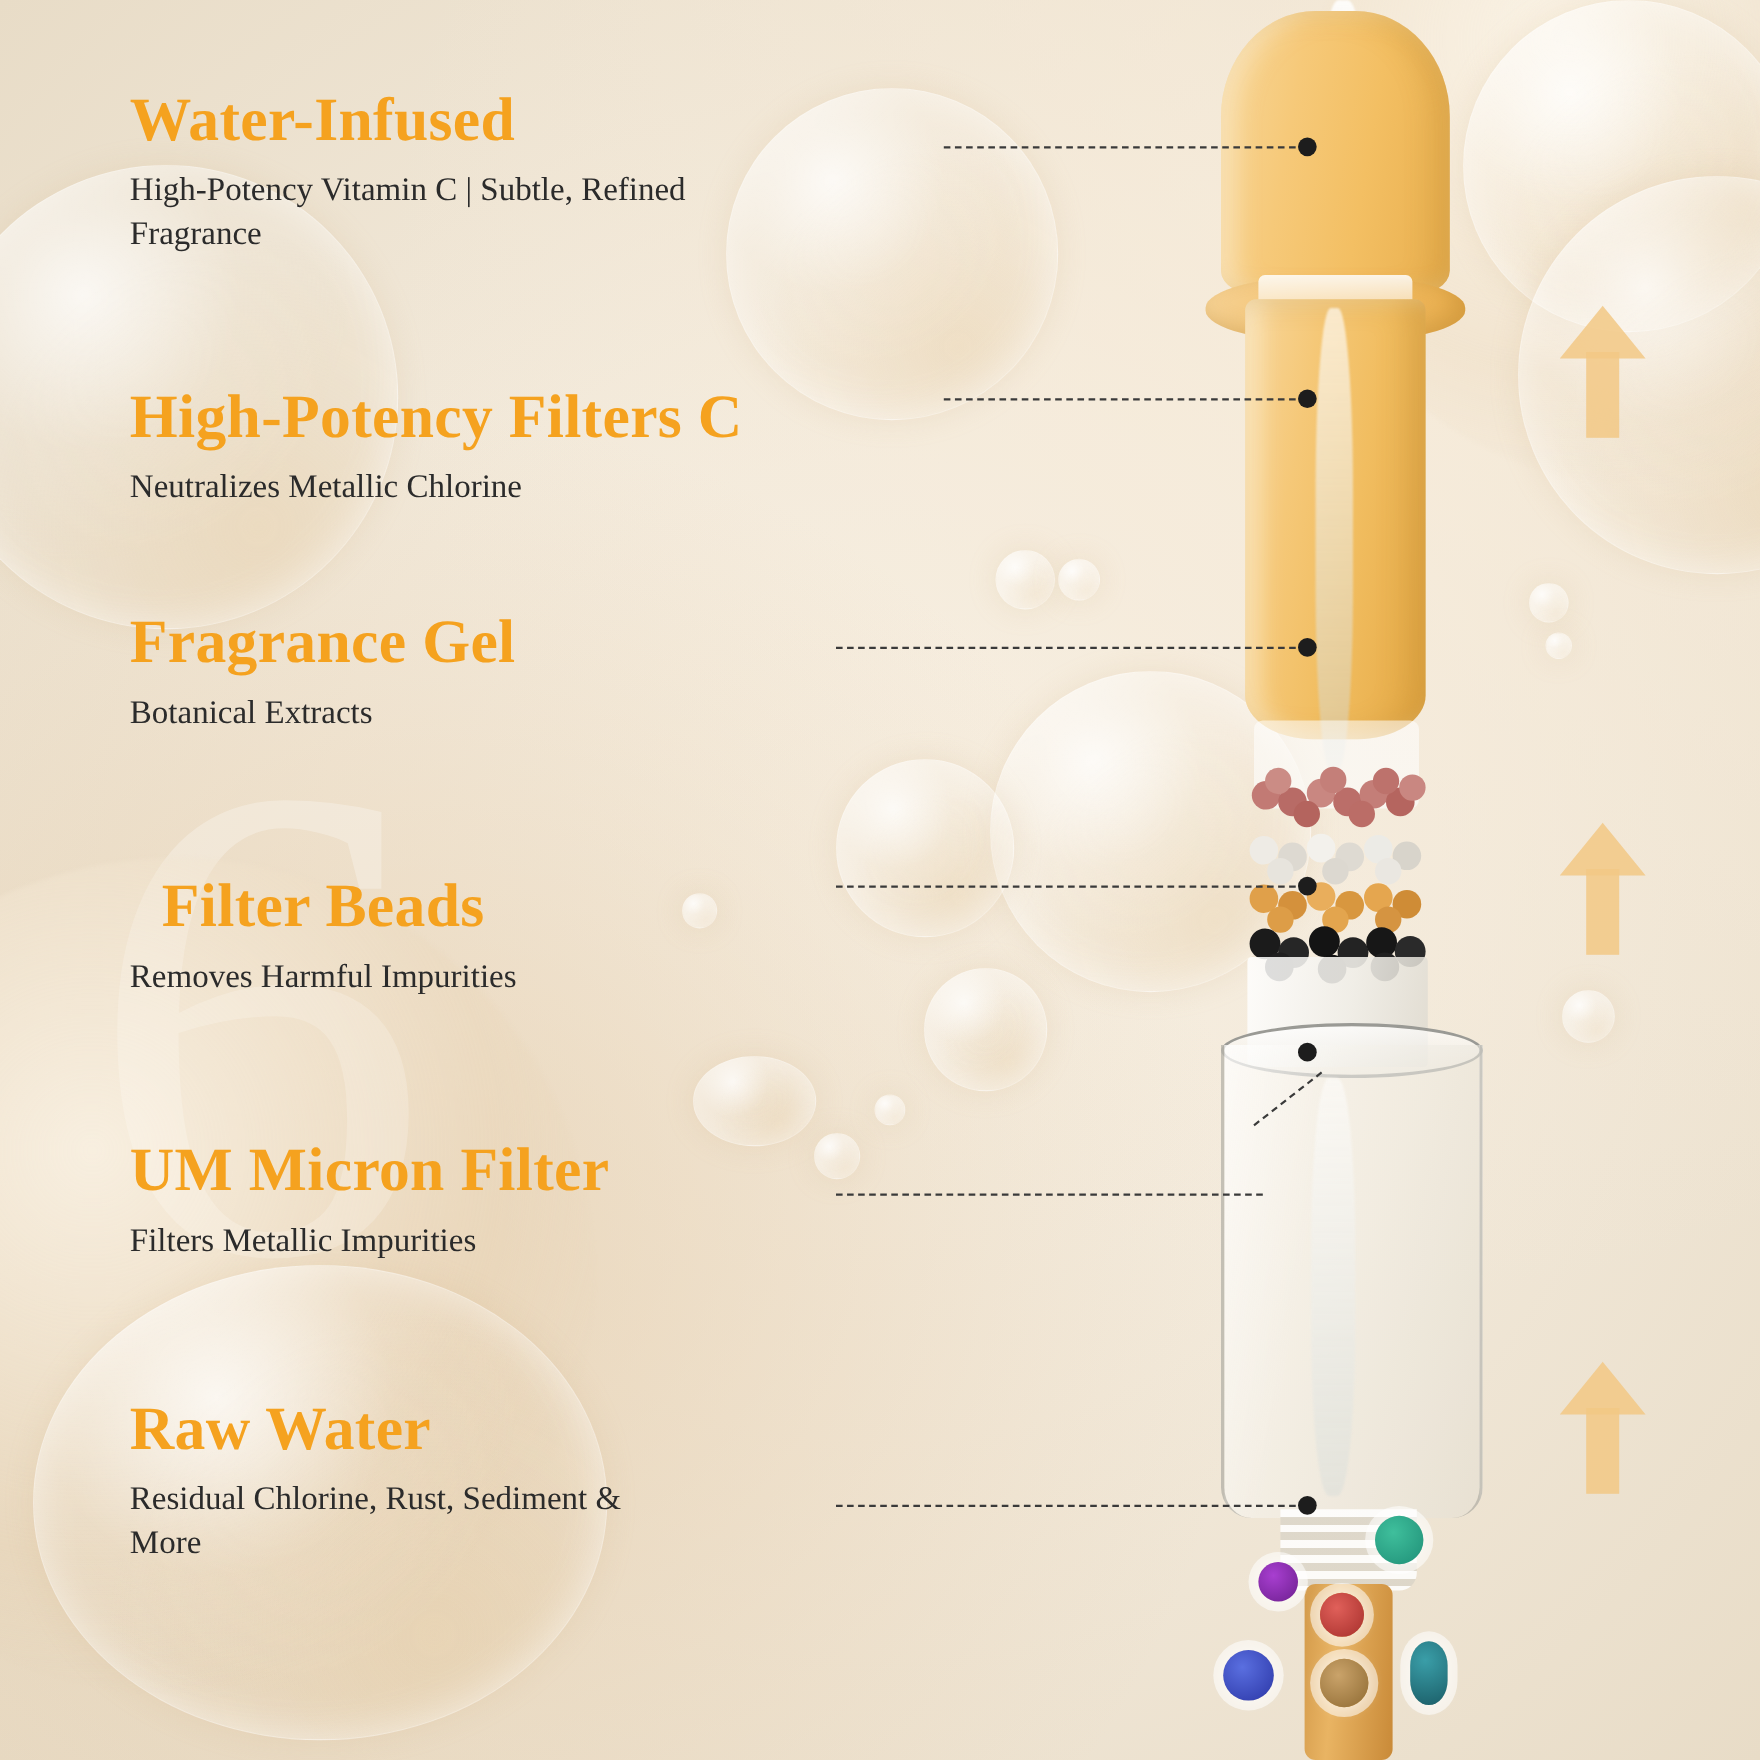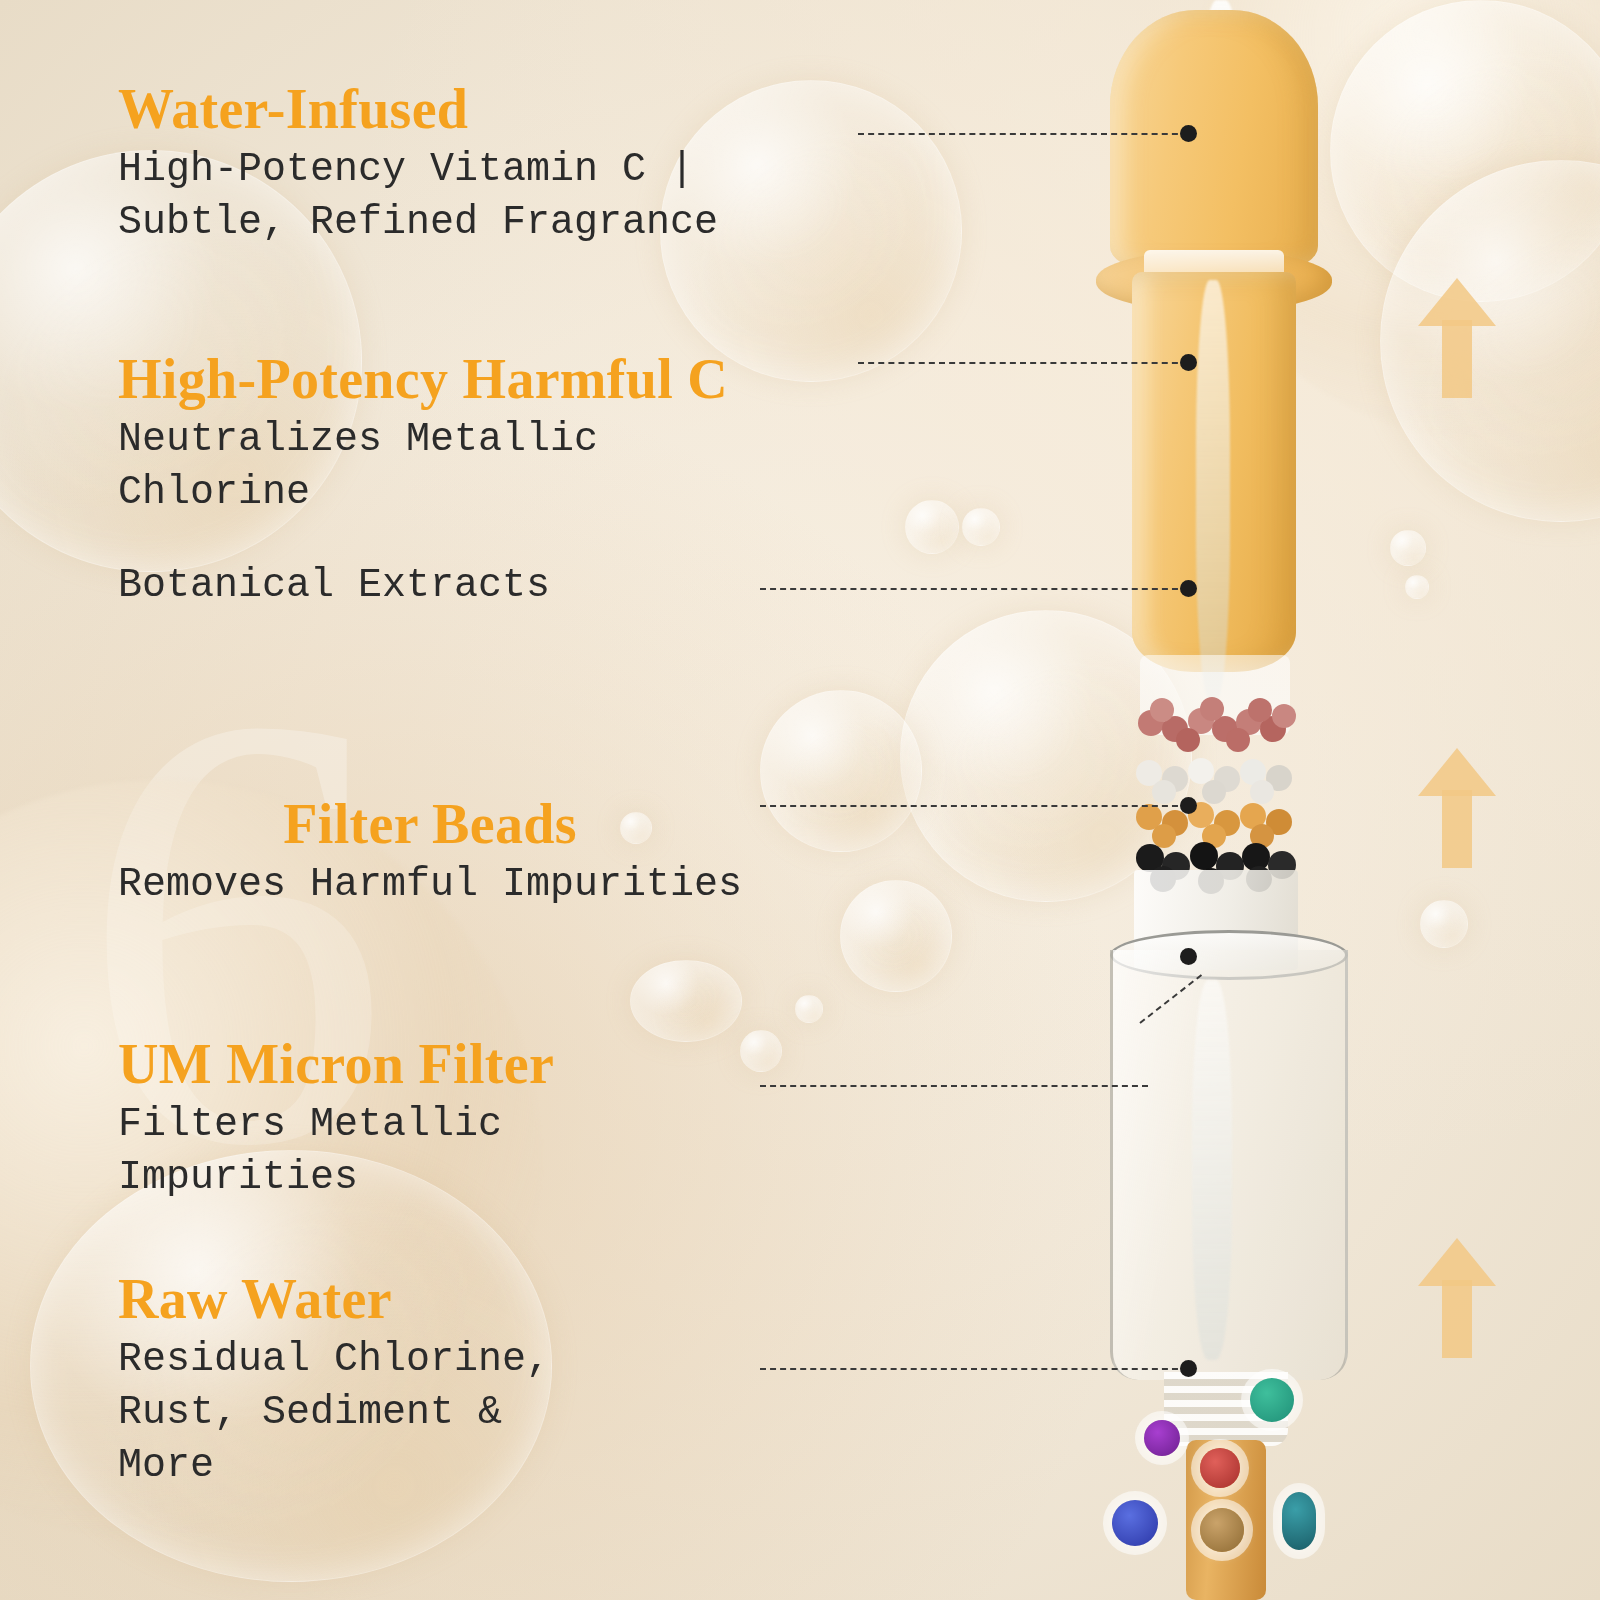--- a/index.html
+++ b/index.html
@@ -67,25 +67,24 @@
   .block .title {
     color: #f5a21f;
     font-size: 56px;
     font-weight: bold;
     letter-spacing: .3px;
     line-height: 1.05;
     white-space: nowrap;
   }
   .block .sub {
     color: #2b2b2b;
-    font-size: 40px;
+    font-size: 30px;
     line-height: 1.33;
-    margin-top: 4px;
+    margin-top: 14px;
     max-width: 640px;
-    font-family: Liberation Mono, monospace;
   }
 
   
   .leader {
     position: absolute;
     border-top: 2px dashed #3a3a3a;
     height: 0;
   }
   .dot {
     position: absolute;
@@ -352,25 +351,26 @@
 
   <div class="leader" style="left:760px; top:1368px; width:428px;"></div>
   <div class="dot" style="left:1180px; top:1360px;"></div>
 
   <div class="block" style="left:118px; top:80px;">
     <div class="title">Water-Infused</div>
     <div class="sub" style="max-width:620px;">High-Potency Vitamin C | Subtle, Refined Fragrance</div>
   </div>
 
   <div class="block" style="left:118px; top:350px;">
-    <div class="title">High-Potency Harmful C</div>
+    <div class="title">High-Potency Filters C</div>
     <div class="sub">Neutralizes Metallic Chlorine</div>
   </div>
 
   <div class="block" style="left:118px; top:555px;">
+    <div class="title">Fragrance Gel</div>
     <div class="sub">Botanical Extracts</div>
   </div>
 
   <div class="block" style="left:118px; top:795px;text-align:center;">
     <div class="title">Filter Beads</div>
     <div class="sub">Removes Harmful Impurities</div>
   </div>
 
   <div class="block" style="left:118px; top:1035px;">
     <div class="title">UM Micron Filter</div>

